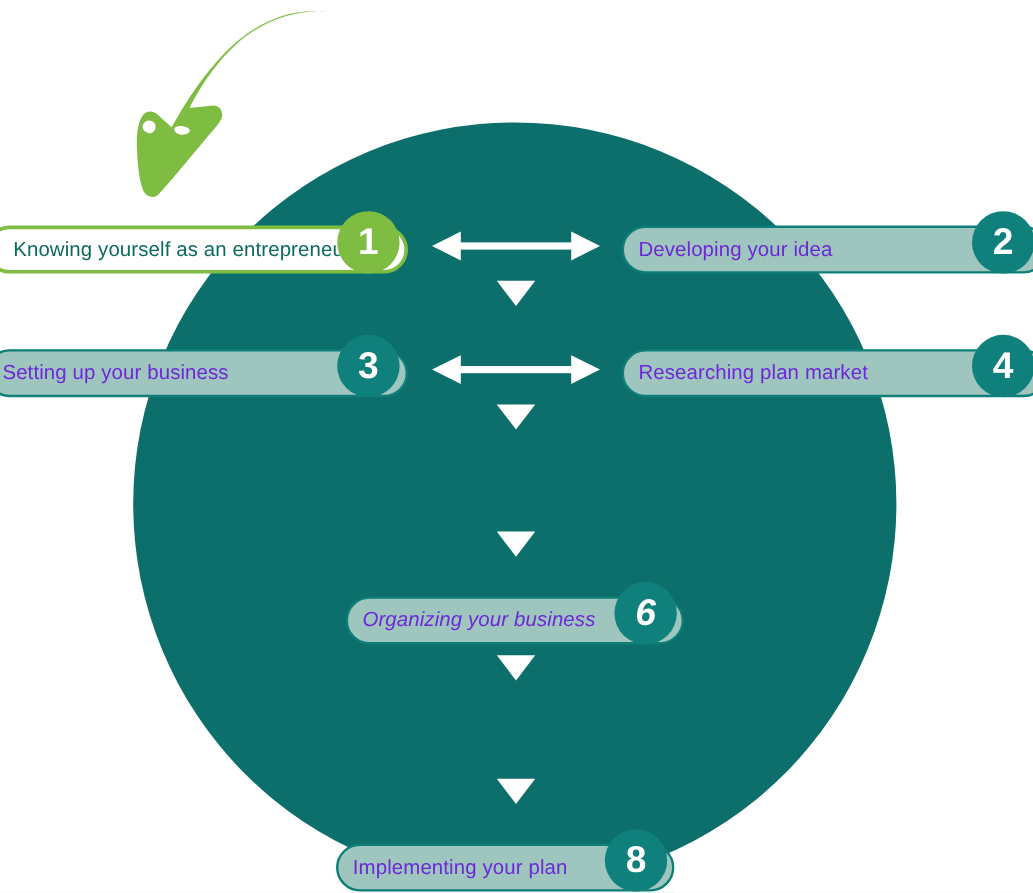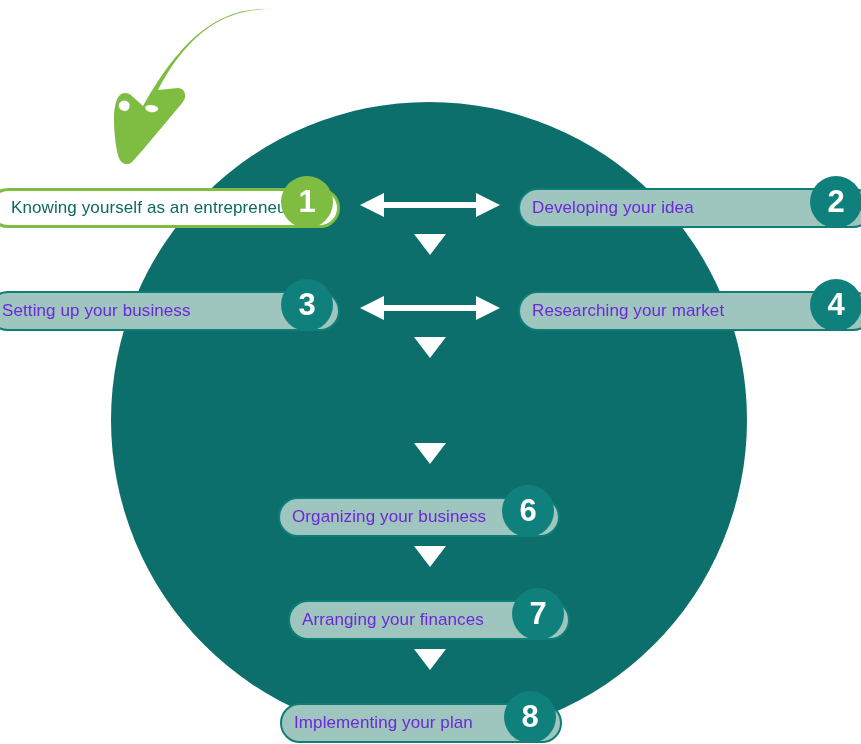--- a/index.html
+++ b/index.html
@@ -166,47 +166,40 @@
 
   <svg class="dbl-arrow" style="left:360px; top:293px; width:140px;" viewBox="0 0 140 30">
     <rect x="18" y="12" width="104" height="6" fill="#ffffff"></rect>
     <polygon points="0,15 24,3 24,27" fill="#ffffff"></polygon>
     <polygon points="140,15 116,3 116,27" fill="#ffffff"></polygon>
   </svg>
 
   <div class="step" id="step-4" style="left:518px; top:291px; width:355px;">
     <div class="shadow"></div>
     <div class="plate">
-      <span class="label">Researching your market</span>
+      <span class="label">Researching plan market</span>
     </div>
     <div class="badge" style="left:292px;">4</div>
   </div>
 
   <div class="tri-down" style="left:414px; top:337px;"></div>
 
 
   <div class="tri-down" style="left:414px; top:443px;"></div>
 
-  <div class="step" id="step-6" style="left:278px; top:497px; width:282px;">
+  <div class="step" id="step-6" style="left:288px; top:497px; width:282px;font-style:italic;">
     <div class="shadow"></div>
     <div class="plate">
       <span class="label">Organizing your business</span>
     </div>
     <div class="badge" style="left:224px;">6</div>
   </div>
 
   <div class="tri-down" style="left:414px; top:546px;"></div>
 
-  <div class="step" id="step-7" style="left:288px; top:600px; width:282px;">
-    <div class="shadow"></div>
-    <div class="plate">
-      <span class="label">Arranging your finances</span>
-    </div>
-    <div class="badge" style="left:224px;">7</div>
-  </div>
 
   <div class="tri-down" style="left:414px; top:649px;"></div>
 
   <div class="step" id="step-8" style="left:280px; top:703px; width:282px;">
     <div class="shadow"></div>
     <div class="plate">
       <span class="label">Implementing your plan</span>
     </div>
     <div class="badge" style="left:224px;">8</div>
   </div>

